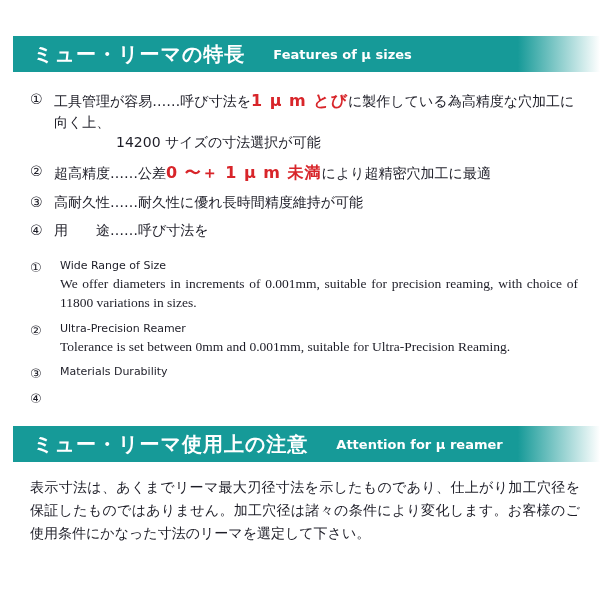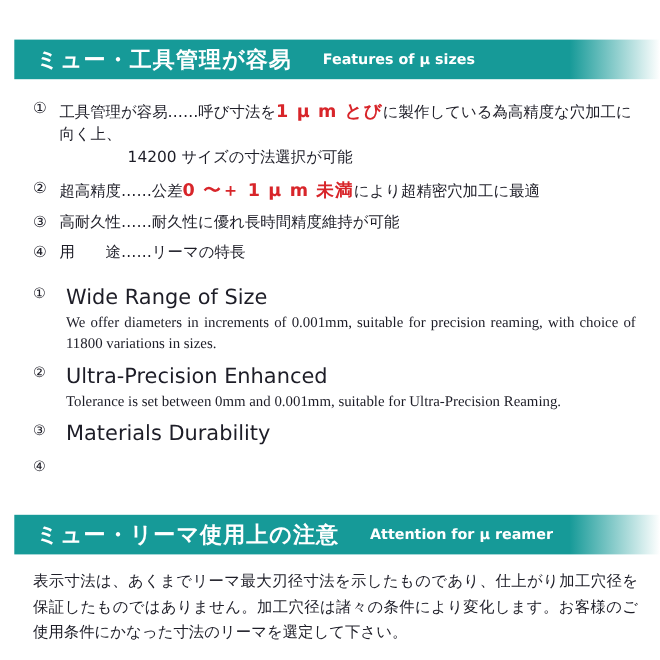--- a/index.html
+++ b/index.html
@@ -35,21 +35,21 @@
     white-space:nowrap;
   }
   .bar .en-title{
     color:#fff;
     font-weight:bold;
     font-size:13px;
     margin-left:28px;
     white-space:nowrap;
   }
   .bar1{margin-top:36px;}
-  .bar2{margin-top:36px;}
+  .bar2{margin-top:20px;}
 
   
   .jp-items{
     list-style:none;
     margin:17px 20px 0 30px;
   }
   .jp-items li{
     display:flex;
     font-size:14px;
     line-height:1.45;
@@ -77,21 +77,21 @@
   .en-items li{
     display:flex;
     margin-bottom:9px;
   }
   .en-items .num{
     flex:0 0 30px;
     font-size:13px;
     padding-top:1px;
   }
   .en-items .item-title{
-    font-size:19px;
+    font-size:11px;
     font-weight:500;
     margin-bottom:2px;
   }
   .en-items .item-body{
     font-size:13.5px;
     line-height:1.45;
     text-align:justify;
     font-family:Liberation Serif, serif;
   }
 
@@ -106,55 +106,55 @@
     margin-bottom:9px;
   }
 </style>
 </head>
 <body>
 
 <div class="page">
 
   <section>
     <header class="bar bar1">
-      <span class="jp-title">ミュー・工具管理が容易</span>
+      <span class="jp-title">ミュー・リーマの特長</span>
       <span class="en-title">Features of μ sizes</span>
     </header>
 
     <ol class="jp-items" id="jp-items">
         <li>
           <span class="num">①</span>
           <div><span>工具管理が容易……呼び寸法を</span><span class="red-em">1 μ m とび</span><span>に製作している為高精度な穴加工に向く上、</span><div class="line2">14200 サイズの寸法選択が可能</div></div>
         </li>
         <li>
           <span class="num">②</span>
           <div><span>超高精度……公差</span><span class="red-em">0 〜＋ 1 μ m 未満</span><span>により超精密穴加工に最適</span></div>
         </li>
         <li>
           <span class="num">③</span>
           <div><span>高耐久性……耐久性に優れ長時間精度維持が可能</span></div>
         </li>
         <li>
           <span class="num">④</span>
-          <div><span>用　　途……リーマの特長</span></div>
+          <div><span>用　　途……呼び寸法を</span></div>
         </li>
       </ol>
 
     <ol class="en-items" id="en-items">
         <li>
           <span class="num">①</span>
           <div>
             <div class="item-title">Wide Range of Size</div>
             <div class="item-body">We offer diameters in increments of 0.001mm, suitable for precision reaming, with choice of 11800 variations in sizes.</div>
           </div>
         </li>
         <li>
           <span class="num">②</span>
           <div>
-            <div class="item-title">Ultra-Precision Enhanced</div>
+            <div class="item-title">Ultra-Precision Reamer</div>
             <div class="item-body">Tolerance is set between 0mm and 0.001mm, suitable for Ultra-Precision Reaming.</div>
           </div>
         </li>
         <li>
           <span class="num">③</span>
           <div>
             <div class="item-title">Materials Durability</div>
           </div>
         </li>
         <li>

